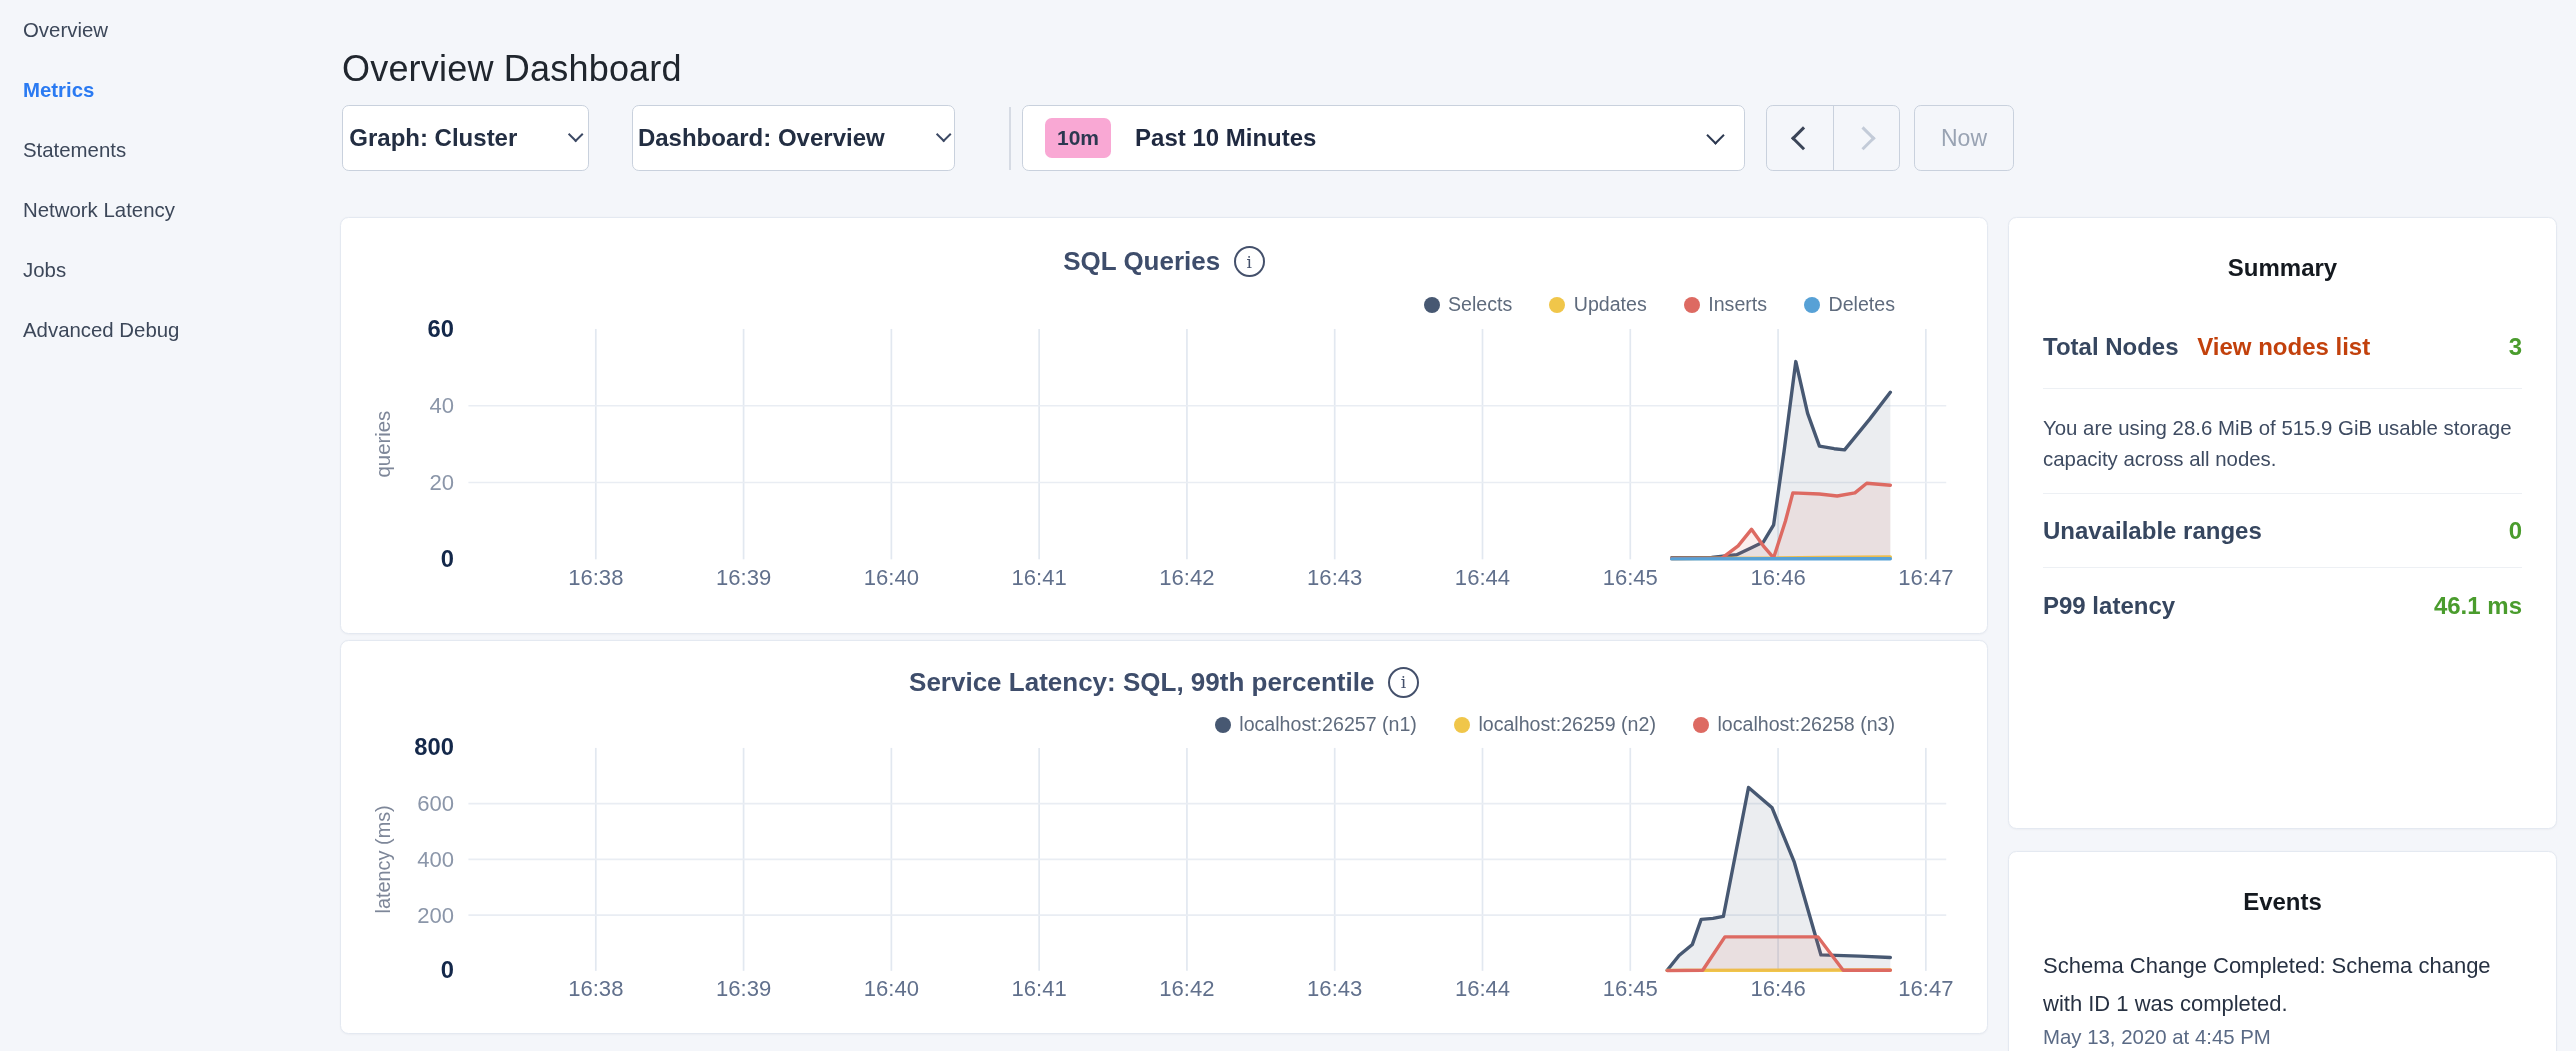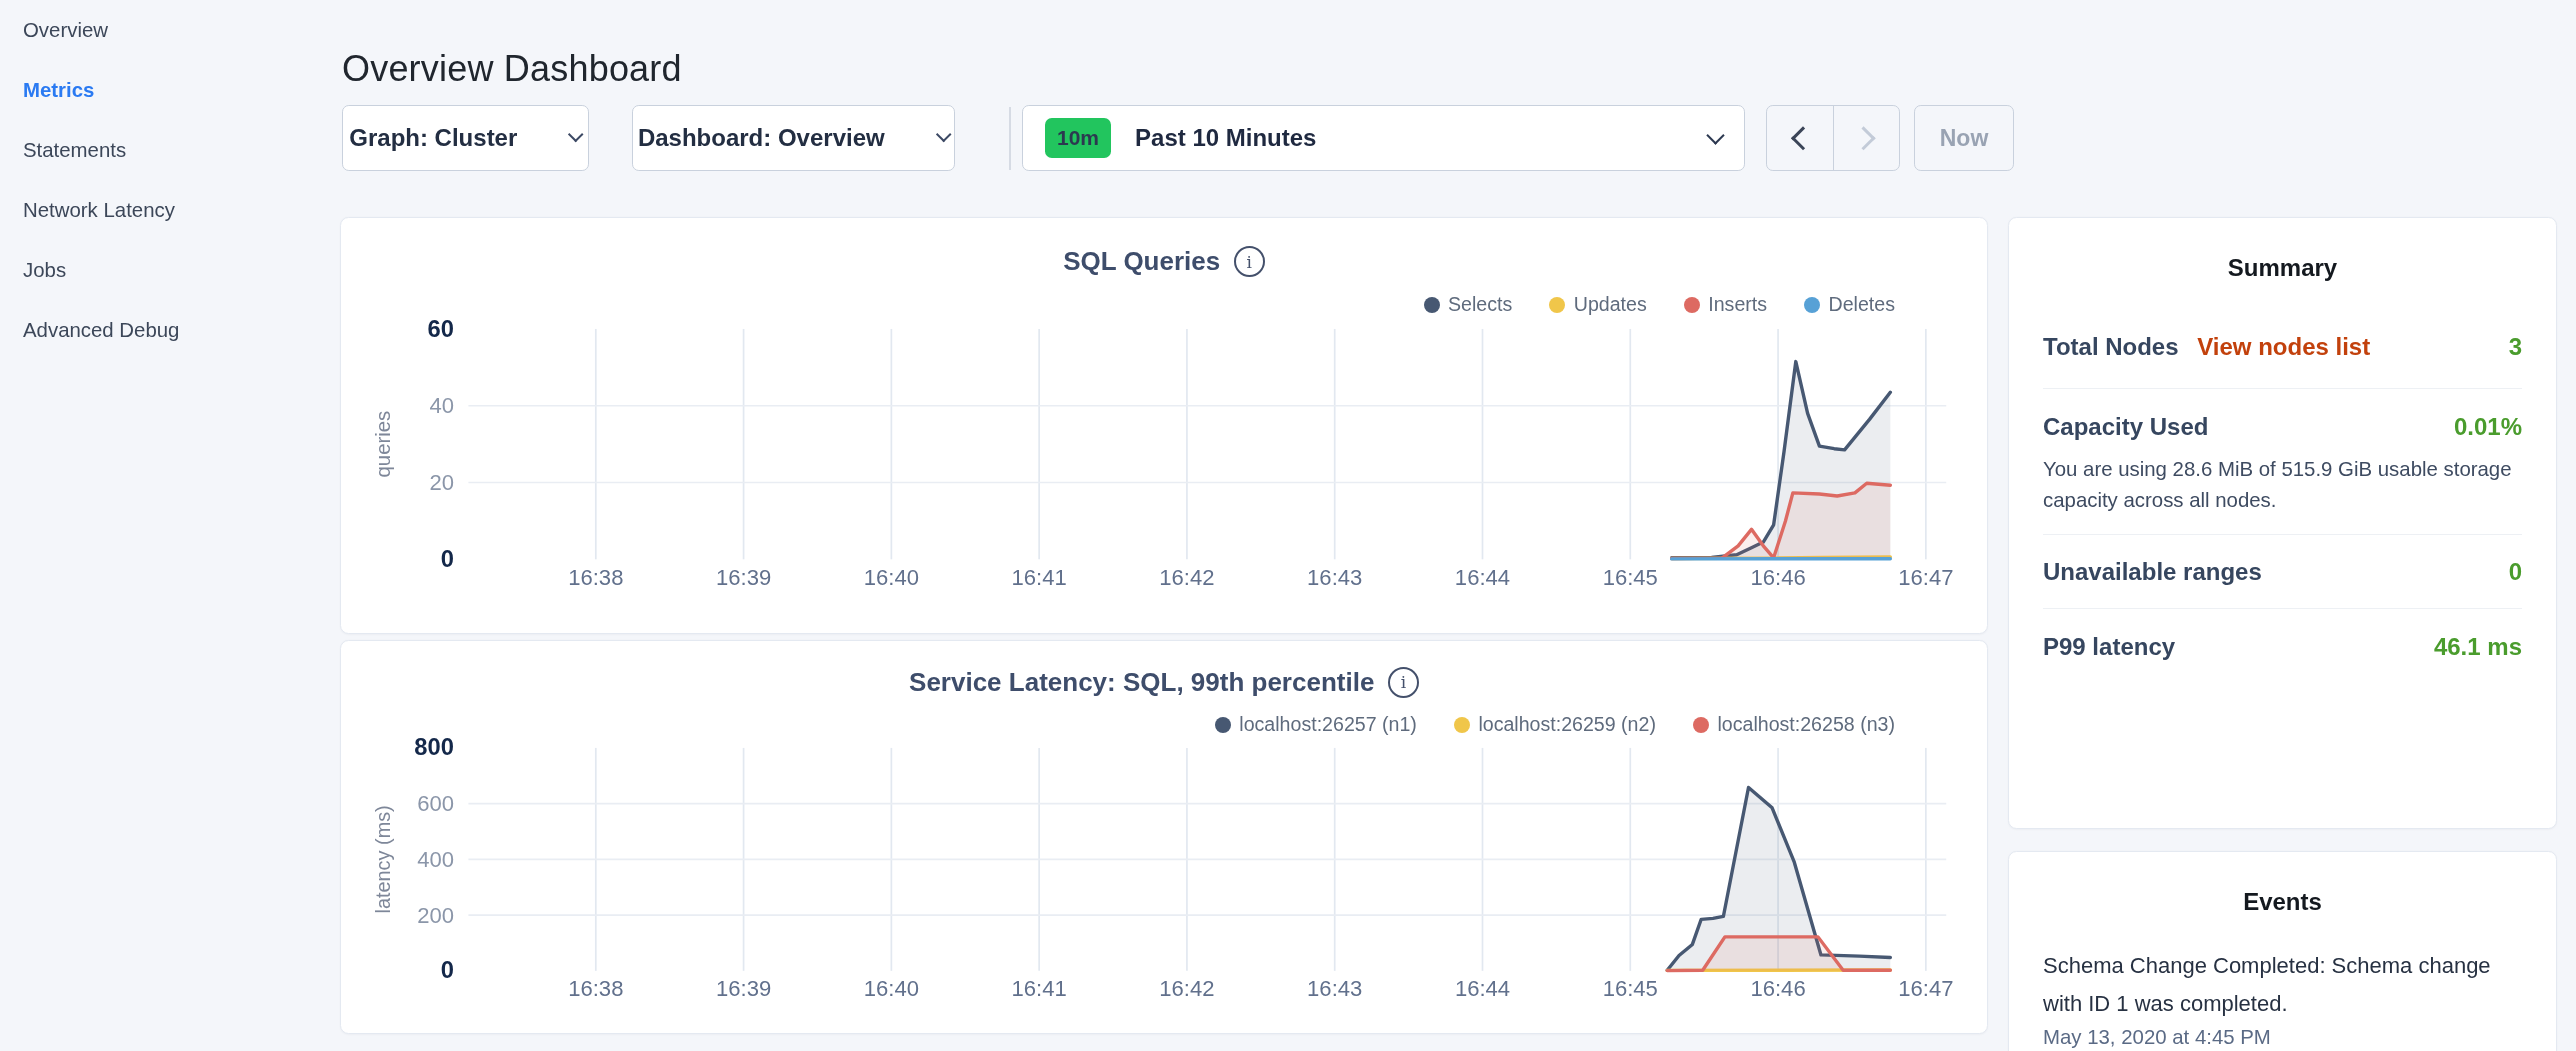--- a/index.html
+++ b/index.html
@@ -14,29 +14,29 @@
   
   .page-title{position:absolute;left:342px;top:24px;font-size:36px;font-weight:500;color:#20262e;letter-spacing:0.2px;}
 
   
   .btnbox{position:absolute;top:105px;height:66px;box-sizing:border-box;background:#fff;border:1.7px solid #c9d1dd;border-radius:6.8px;display:flex;align-items:center;justify-content:center;cursor:pointer;gap:36px;}
   .dd-label{font-size:24px;font-weight:700;color:#232e42;}
   .chev{display:inline-block;width:9.4px;height:9.4px;border-right:2.6px solid #3c4964;border-bottom:2.6px solid #3c4964;transform:rotate(45deg);margin-top:-6px;}
   .dd-gap{margin-left:17px;}
   .ctl-divider{position:absolute;left:1009px;top:107px;width:1.7px;height:63px;background:#d6dbe4;}
   .timebox{position:absolute;left:1022px;top:105px;width:723px;height:66px;box-sizing:border-box;background:#fff;border:1.7px solid #c9d1dd;border-radius:6.8px;display:flex;align-items:center;padding:0 22px;cursor:pointer;}
-  .time-badge{background:#22c55e;border-radius:6.8px;padding:7.7px 12px;font-size:21px;font-weight:700;color:#2c3850;}
+  .time-badge{background:#f9a8d4;border-radius:6.8px;padding:7.7px 12px;font-size:21px;font-weight:700;color:#2c3850;}
   .time-label{margin-left:24px;font-size:24px;font-weight:700;color:#1f2940;}
   .time-chev{margin-left:auto;width:11px;height:11px;border-right:2.1px solid #2c3850;border-bottom:2.1px solid #2c3850;transform:rotate(45deg);margin-top:-5.1px;}
   .arrow-group{position:absolute;left:1766px;top:105px;width:134px;height:66px;box-sizing:border-box;border:1.7px solid #c9d1dd;border-radius:6.8px;display:flex;}
   .arrow-cell{flex:1;display:flex;align-items:center;justify-content:center;cursor:pointer;}
   .arrow-cell:first-child{border-right:1.7px solid #c9d1dd;}
   .chev-left{width:13.6px;height:13.6px;border-right:3.4px solid #3b4558;border-bottom:3.4px solid #3b4558;transform:rotate(135deg);margin-left:6.8px;}
   .chev-right{width:13.6px;height:13.6px;border-right:3.4px solid #c3cbd8;border-bottom:3.4px solid #c3cbd8;transform:rotate(-45deg);margin-right:6.8px;}
-  .now-btn{position:absolute;left:1914px;top:105px;width:100px;height:66px;box-sizing:border-box;border:1.7px solid #c9d1dd;border-radius:6.8px;display:flex;align-items:center;justify-content:center;font-size:23px;font-weight:700;color:#99a3b3;cursor:pointer;}
+  .now-btn{position:absolute;left:1914px;top:105px;width:100px;height:66px;box-sizing:border-box;border:1.7px solid #c9d1dd;border-radius:6.8px;display:flex;align-items:center;justify-content:center;font-size:23px;font-weight:400;color:#99a3b3;cursor:pointer;}
 
   
   .card{position:absolute;background:#fff;border:1.7px solid #e4e9f1;border-radius:8.5px;box-sizing:border-box;box-shadow:0 0.9px 1.7px rgba(40,50,70,.04);}
   #chart-card-0{left:340px;top:217px;width:1648px;height:417px;}
   #chart-card-1{left:340px;top:640px;width:1648px;height:394px;}
   #summary-card{left:2008px;top:217px;width:549px;height:612px;}
   #events-card{left:2008px;top:851px;width:549px;height:221px;}
 
   
   .chart-title-row{position:absolute;left:0;width:100%;display:flex;align-items:center;justify-content:center;gap:13.6px;}
@@ -240,24 +240,20 @@
     <div class="panel-inner">
       <div class="panel-title">Summary</div>
       <div class="sum-row" id="row-0">
         <div class="sum-line">
           <span class="sum-label">Total Nodes</span>
           <span class="sum-link">View nodes list</span>
           <span class="sum-value">3</span>
         </div>
       </div>
       <div class="sum-row" id="row-1">
-        <div class="sum-line">
-          <span class="sum-label">Capacity Used</span>
-          <span class="sum-value">0.01%</span>
-        </div>
         <div class="sum-desc">You are using 28.6 MiB of 515.9 GiB usable storage capacity across all nodes.</div>
       </div>
       <div class="sum-row" id="row-2">
         <div class="sum-line">
           <span class="sum-label">Unavailable ranges</span>
           <span class="sum-value">0</span>
         </div>
       </div>
       <div class="sum-row" id="row-4">
         <div class="sum-line">

